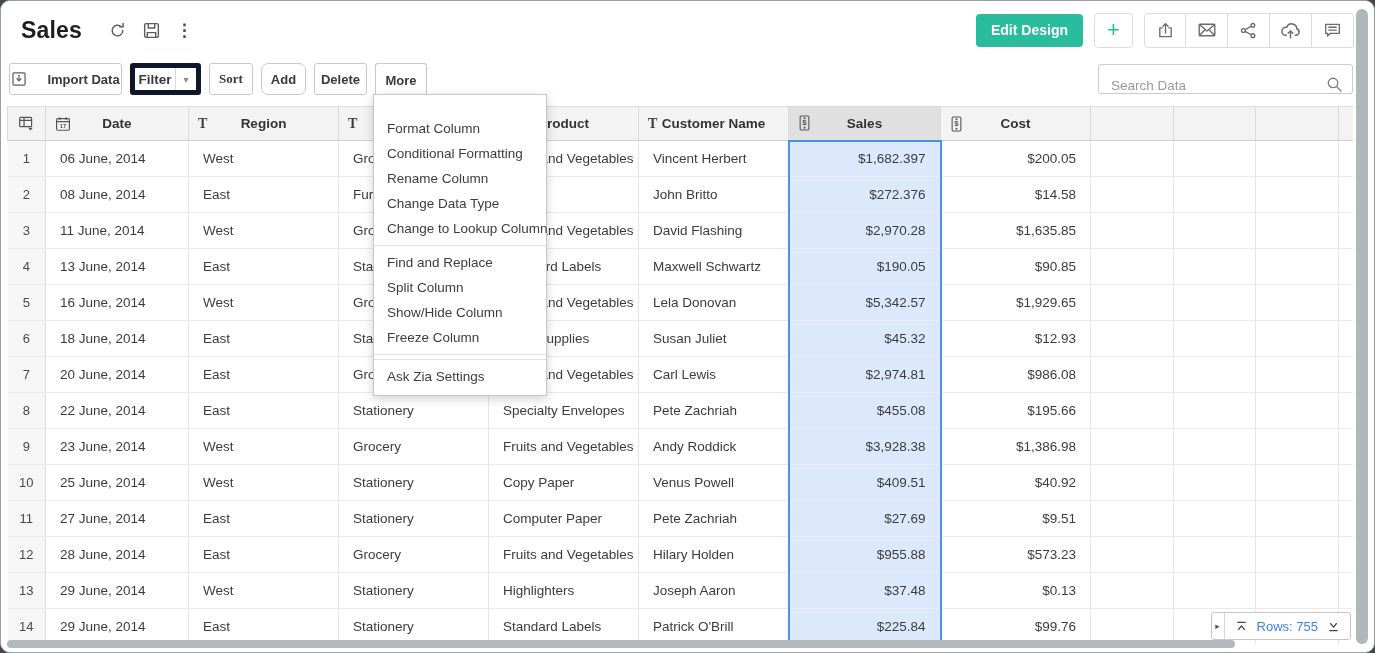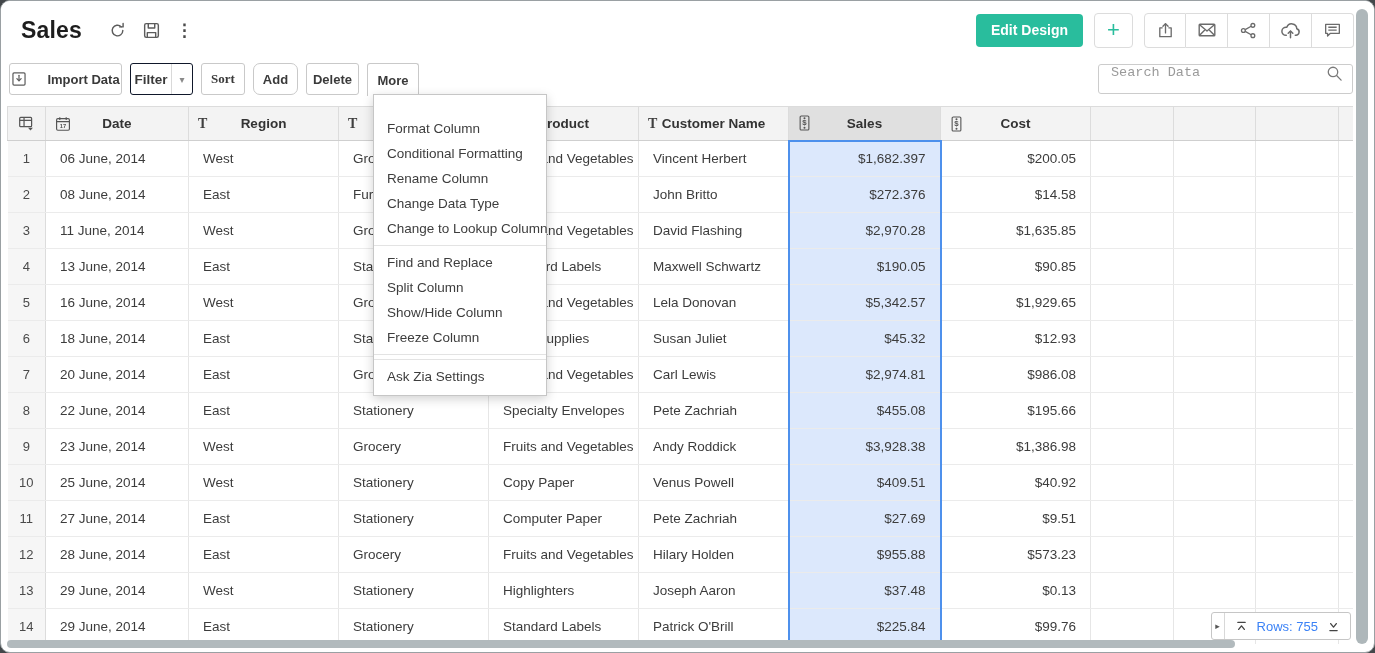--- a/index.html
+++ b/index.html
@@ -24,28 +24,28 @@
                       border-left:none; cursor:pointer; display:flex; align-items:center; justify-content:center;}
   .icon-group button:first-child{ border-left:1px solid #dcdcdc; border-radius:4px 0 0 4px;}
   .icon-group button:last-child{ border-radius:0 4px 4px 0;}
 
   
   .toolbar{ position:absolute; top:62px; left:8px; height:32px; display:flex; gap:8px; z-index:40;}
   .tbtn{ height:32px; background:#fff; border:1px solid #c9c9c9; border-radius:3px;
          font-size:13px; font-weight:600; color:#3a3a3a; cursor:pointer;
          display:flex; align-items:center; justify-content:center; gap:20px; }
   .btn-import{ width:113px;}
-  .split{ display:flex; height:32px; border:1px solid #0f172a; border-radius:3px; background:#fff;}
+  .split{ display:flex; height:32px; border:5px solid #0f172a; border-radius:3px; background:#fff;}
   .split .main{ width:40px; border:none; background:none; font-size:13.5px; font-weight:600; color:#3a3a3a; cursor:pointer;}
   .split .caret{ width:21px; border:none; border-left:1px solid #d9d9d9; background:none; color:#8a8a8a;
                  font-size:10px; cursor:pointer;}
   .btn-sort{width:44px;font-family:Liberation Serif, serif;} .btn-add{width:45px;border-radius:7px;} .btn-delete{width:53px;}
   .btn-more{ width:52px; height:33px; border-bottom:none; border-radius:3px 3px 0 0; z-index:45; position:relative;}
   .search-box{ position:absolute; top:63px; right:21px; width:255px; height:30px; background:#fff;
-               border:1px solid #cccccc; border-radius:3px; display:flex; align-items:flex-start; z-index:10;font-family:Liberation Mono, monospace;}
+               border:1px solid #cccccc; border-radius:3px; display:flex; align-items:flex-end; z-index:10;}
   .search-box input{ flex:1; border:none; outline:none; font-size:13.5px; color:#333;
                      padding-left:12px; background:transparent; font-family:inherit;}
   .search-box input::placeholder{ color:#9a9a9a; }
   .search-box .mag{ margin-right:9px; display:flex; }
 
   
   .grid{ position:absolute; top:105px; left:6px; width:1346px; height:538px; overflow:hidden; z-index:5;}
   table{ border-collapse:collapse; table-layout:fixed; width:1346px; }
   th{ height:34px; background:#f3f3f3; border:1px solid #dcdcdc; border-bottom:1px solid #cfcfcf;
       font-size:13.5px; font-weight:bold; color:#333; text-align:center; position:relative; padding:0;

